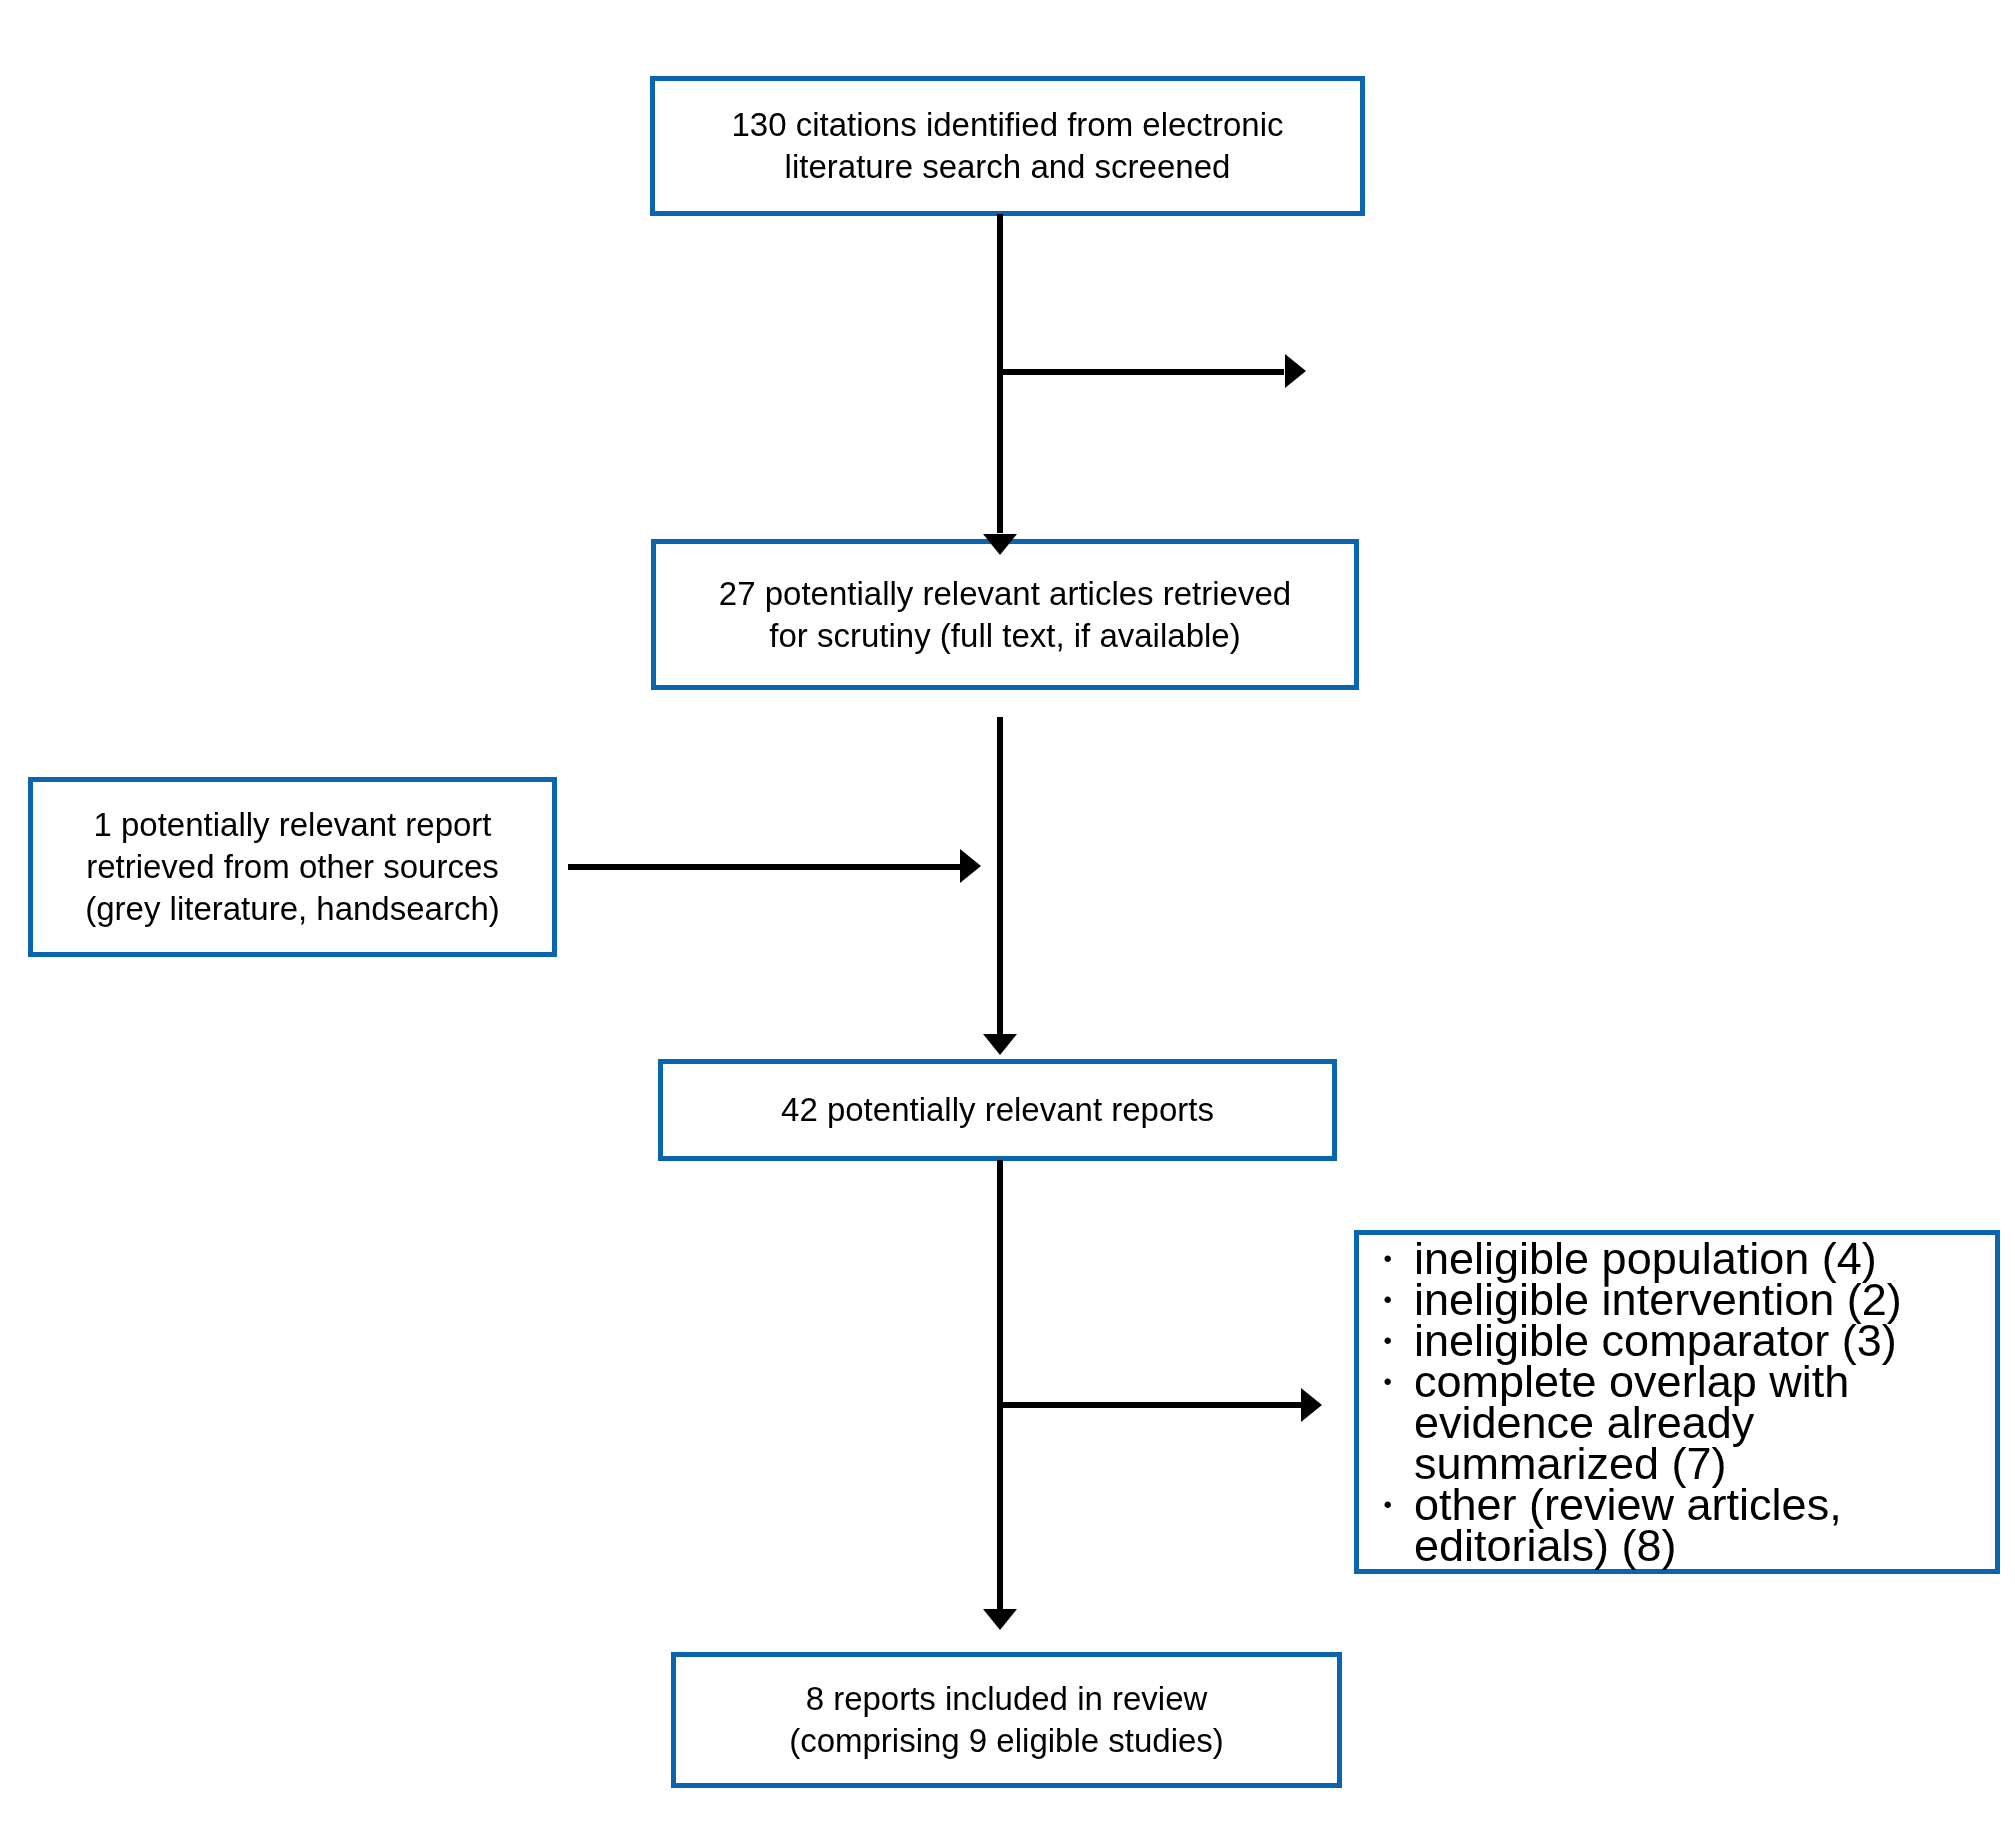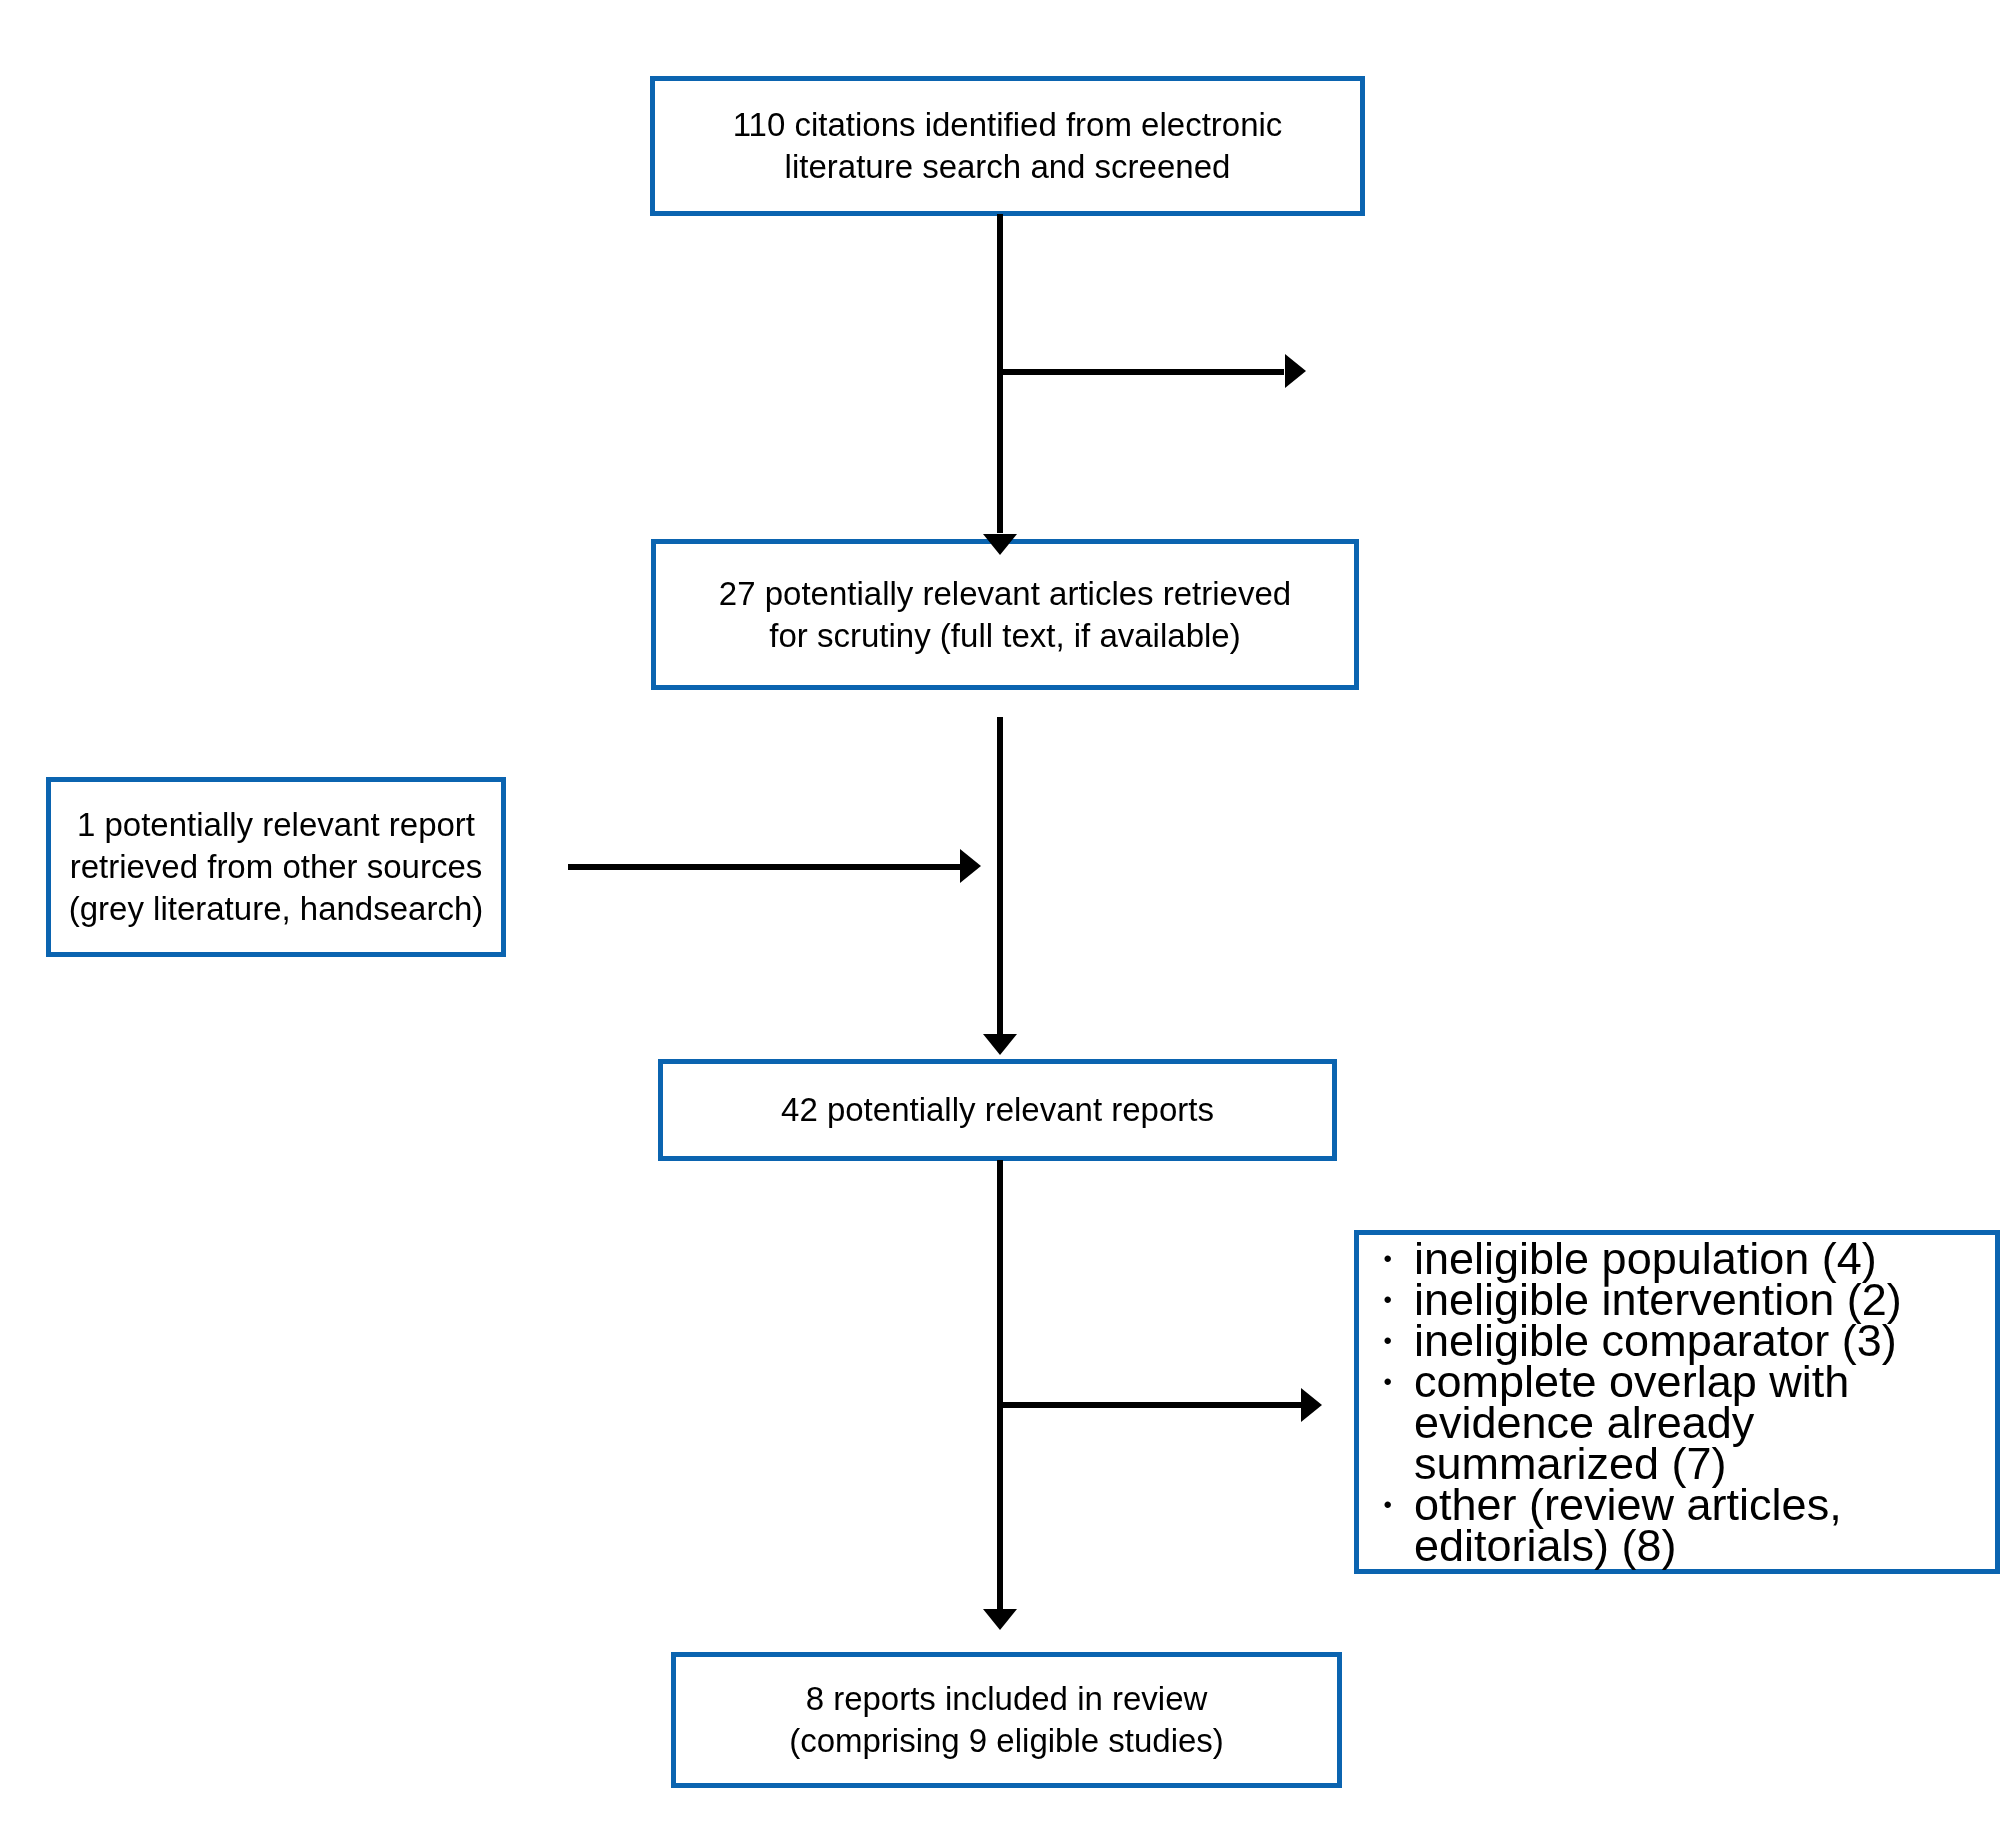--- a/index.html
+++ b/index.html
@@ -85,31 +85,31 @@
     border-bottom: 17.3px solid transparent;
     border-left: 21px solid var(--ink);
   }
 </style>
 </head>
 <body>
 
 <div id="stage">
 
   <div class="box" style="left:650px; top:76px; width:715px; height:140px;">
-    <div class="box-text">110 citations identified from electronic
+    <div class="box-text">130 citations identified from electronic
 literature search and screened</div>
   </div>
 
 
   <div class="box" style="left:651px; top:539px; width:708px; height:151px;">
     <div class="box-text">27 potentially relevant articles retrieved
 for scrutiny (full text, if available)</div>
   </div>
 
-  <div class="box" style="left:46px; top:777px; width:460px; height:180px;">
+  <div class="box" style="left:28px; top:777px; width:529px; height:180px;">
     <div class="box-text">1 potentially relevant report
 retrieved from other sources
 (grey literature, handsearch)</div>
   </div>
 
   <div class="box" style="left:658px; top:1059px; width:679px; height:102px;">
     <div class="box-text">42 potentially relevant reports</div>
   </div>
 
   <div class="box" style="left:1354px; top:1230px; width:646px; height:344px;">

